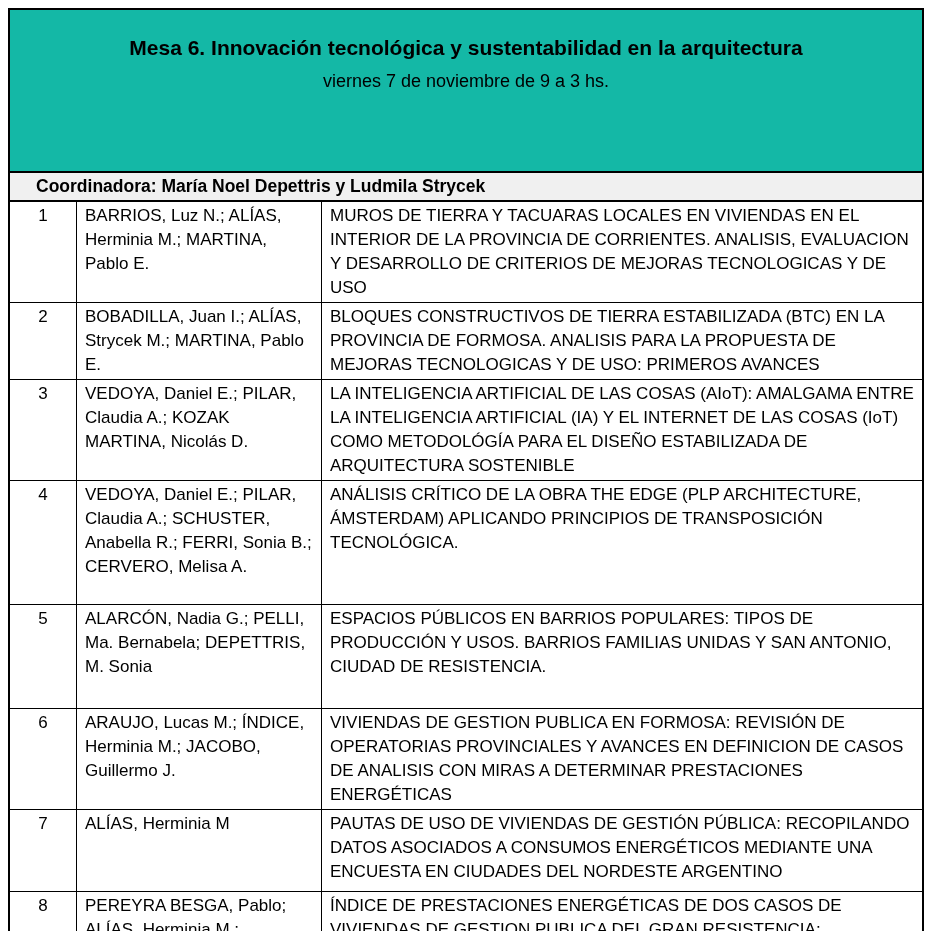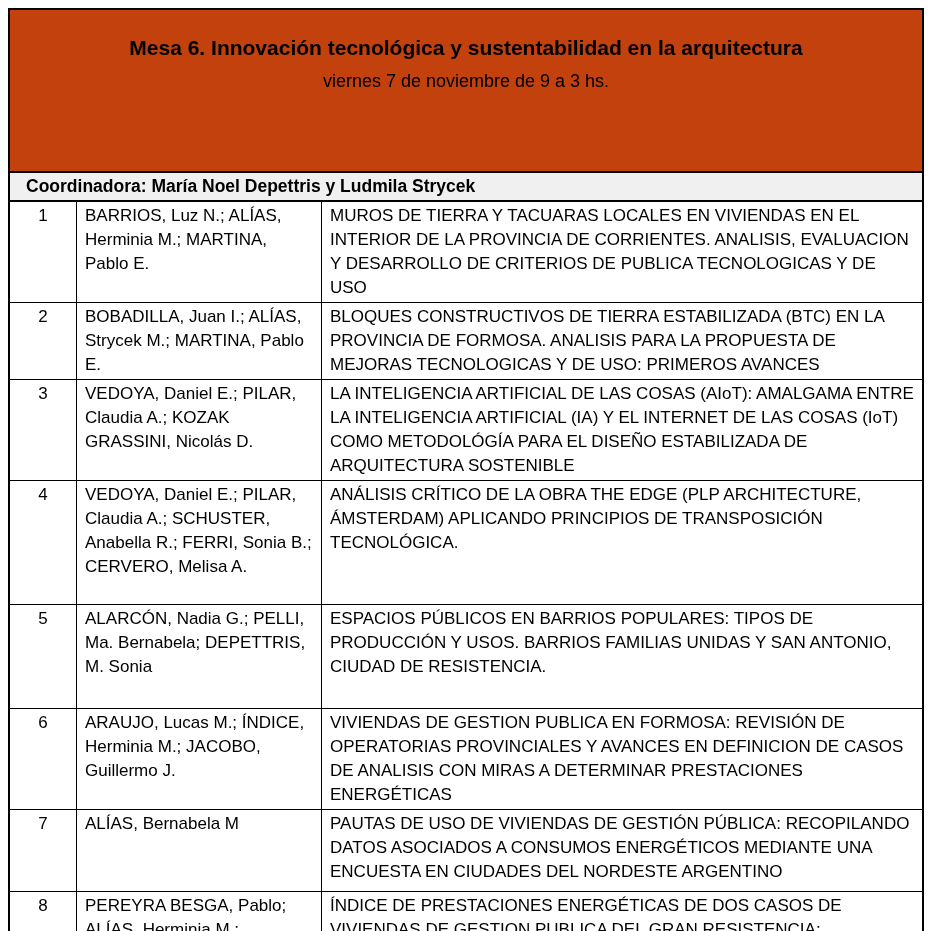--- a/index.html
+++ b/index.html
@@ -16,21 +16,21 @@
     position: absolute;
     left: 8px;
     top: 8px;
     width: 912px;
     border: 2px solid #000000;
     border-bottom: 7px solid #000000;
     box-sizing: content-box;
   }
   
   .header-block {
-    background: #c2410c;
+    background: #14b8a6;
     height: 161px;
     text-align: center;
     box-sizing: border-box;
     padding-top: 25px;
   }
   .header-title {
     font-size: 21px;
     font-weight: bold;
     line-height: 26px;
     margin: 0 10px 8px 10px;
@@ -42,21 +42,21 @@
   }
   
   .coordinator-bar {
     background: #f0f0f0;
     border-top: 2px solid #000000;
     border-bottom: 2px solid #000000;
     font-size: 17.5px;
     font-weight: bold;
     line-height: 27px;
     height: 27px;
-    padding: 0 16px;
+    padding: 0 26px;
     box-sizing: content-box;
     white-space: nowrap;
     overflow: hidden;
   }
   
   table.sessions {
     border-collapse: collapse;
     width: 100%;
     table-layout: fixed;
   }
@@ -91,50 +91,50 @@
     <div class="header-sub">viernes 7 de noviembre de 9 a 3 hs.</div>
   </div>
 
   <div class="coordinator-bar">Coordinadora: María Noel Depettris y Ludmila Strycek</div>
 
   <table class="sessions">
     <tbody>
       <tr style="height:82px;">
         <td class="num">1</td>
         <td class="authors">BARRIOS, Luz N.; ALÍAS, Herminia M.; MARTINA, Pablo E.</td>
-        <td class="title">MUROS DE TIERRA Y TACUARAS LOCALES EN VIVIENDAS EN EL INTERIOR DE LA PROVINCIA DE CORRIENTES. ANALISIS, EVALUACION Y DESARROLLO DE CRITERIOS DE PUBLICA TECNOLOGICAS Y DE USO</td>
+        <td class="title">MUROS DE TIERRA Y TACUARAS LOCALES EN VIVIENDAS EN EL INTERIOR DE LA PROVINCIA DE CORRIENTES. ANALISIS, EVALUACION Y DESARROLLO DE CRITERIOS DE MEJORAS TECNOLOGICAS Y DE USO</td>
       </tr>
       <tr style="height:76px;">
         <td class="num">2</td>
         <td class="authors">BOBADILLA, Juan I.; ALÍAS, Strycek M.; MARTINA, Pablo E.</td>
         <td class="title">BLOQUES CONSTRUCTIVOS DE TIERRA ESTABILIZADA (BTC) EN LA PROVINCIA DE FORMOSA. ANALISIS PARA LA PROPUESTA DE MEJORAS TECNOLOGICAS Y DE USO: PRIMEROS AVANCES</td>
       </tr>
       <tr style="height:100px;">
         <td class="num">3</td>
-        <td class="authors">VEDOYA, Daniel E.; PILAR, Claudia A.; KOZAK GRASSINI, Nicolás D.</td>
+        <td class="authors">VEDOYA, Daniel E.; PILAR, Claudia A.; KOZAK MARTINA, Nicolás D.</td>
         <td class="title">LA INTELIGENCIA ARTIFICIAL DE LAS COSAS (AIoT): AMALGAMA ENTRE LA INTELIGENCIA ARTIFICIAL (IA) Y EL INTERNET DE LAS COSAS (IoT) COMO METODOLÓGÍA PARA EL DISEÑO ESTABILIZADA DE ARQUITECTURA SOSTENIBLE</td>
       </tr>
       <tr style="height:124px;">
         <td class="num">4</td>
         <td class="authors">VEDOYA, Daniel E.; PILAR, Claudia A.; SCHUSTER, Anabella R.; FERRI, Sonia B.; CERVERO, Melisa A.</td>
         <td class="title">ANÁLISIS CRÍTICO DE LA OBRA THE EDGE (PLP ARCHITECTURE, ÁMSTERDAM) APLICANDO PRINCIPIOS DE TRANSPOSICIÓN TECNOLÓGICA.</td>
       </tr>
       <tr style="height:104px;">
         <td class="num">5</td>
         <td class="authors">ALARCÓN, Nadia G.;  PELLI, Ma. Bernabela; DEPETTRIS, M. Sonia</td>
         <td class="title">ESPACIOS PÚBLICOS EN BARRIOS POPULARES: TIPOS DE PRODUCCIÓN Y USOS.  BARRIOS FAMILIAS UNIDAS Y SAN ANTONIO, CIUDAD DE RESISTENCIA.</td>
       </tr>
       <tr style="height:76px;">
         <td class="num">6</td>
         <td class="authors">ARAUJO, Lucas M.; ÍNDICE, Herminia M.; JACOBO, Guillermo J.</td>
         <td class="title">VIVIENDAS DE GESTION PUBLICA EN FORMOSA: REVISIÓN DE OPERATORIAS PROVINCIALES Y AVANCES EN DEFINICION DE CASOS DE ANALISIS CON MIRAS A DETERMINAR PRESTACIONES ENERGÉTICAS</td>
       </tr>
       <tr style="height:82px;">
         <td class="num">7</td>
-        <td class="authors">ALÍAS, Bernabela M</td>
+        <td class="authors">ALÍAS, Herminia M</td>
         <td class="title">PAUTAS DE USO DE VIVIENDAS DE GESTIÓN PÚBLICA: RECOPILANDO DATOS ASOCIADOS A CONSUMOS ENERGÉTICOS MEDIANTE UNA ENCUESTA EN CIUDADES DEL NORDESTE ARGENTINO</td>
       </tr>
       <tr style="height:70px;">
         <td class="num">8</td>
         <td class="authors">PEREYRA BESGA, Pablo; ALÍAS, Herminia M.; JACOBO, Guillermo J.</td>
         <td class="title">ÍNDICE DE PRESTACIONES ENERGÉTICAS DE DOS CASOS DE VIVIENDAS DE GESTION PUBLICA DEL GRAN RESISTENCIA: AUDITORÍAS Y PROPUESTAS DE MEJORAMIENTO</td>
       </tr>
     </tbody>
   </table>
 

